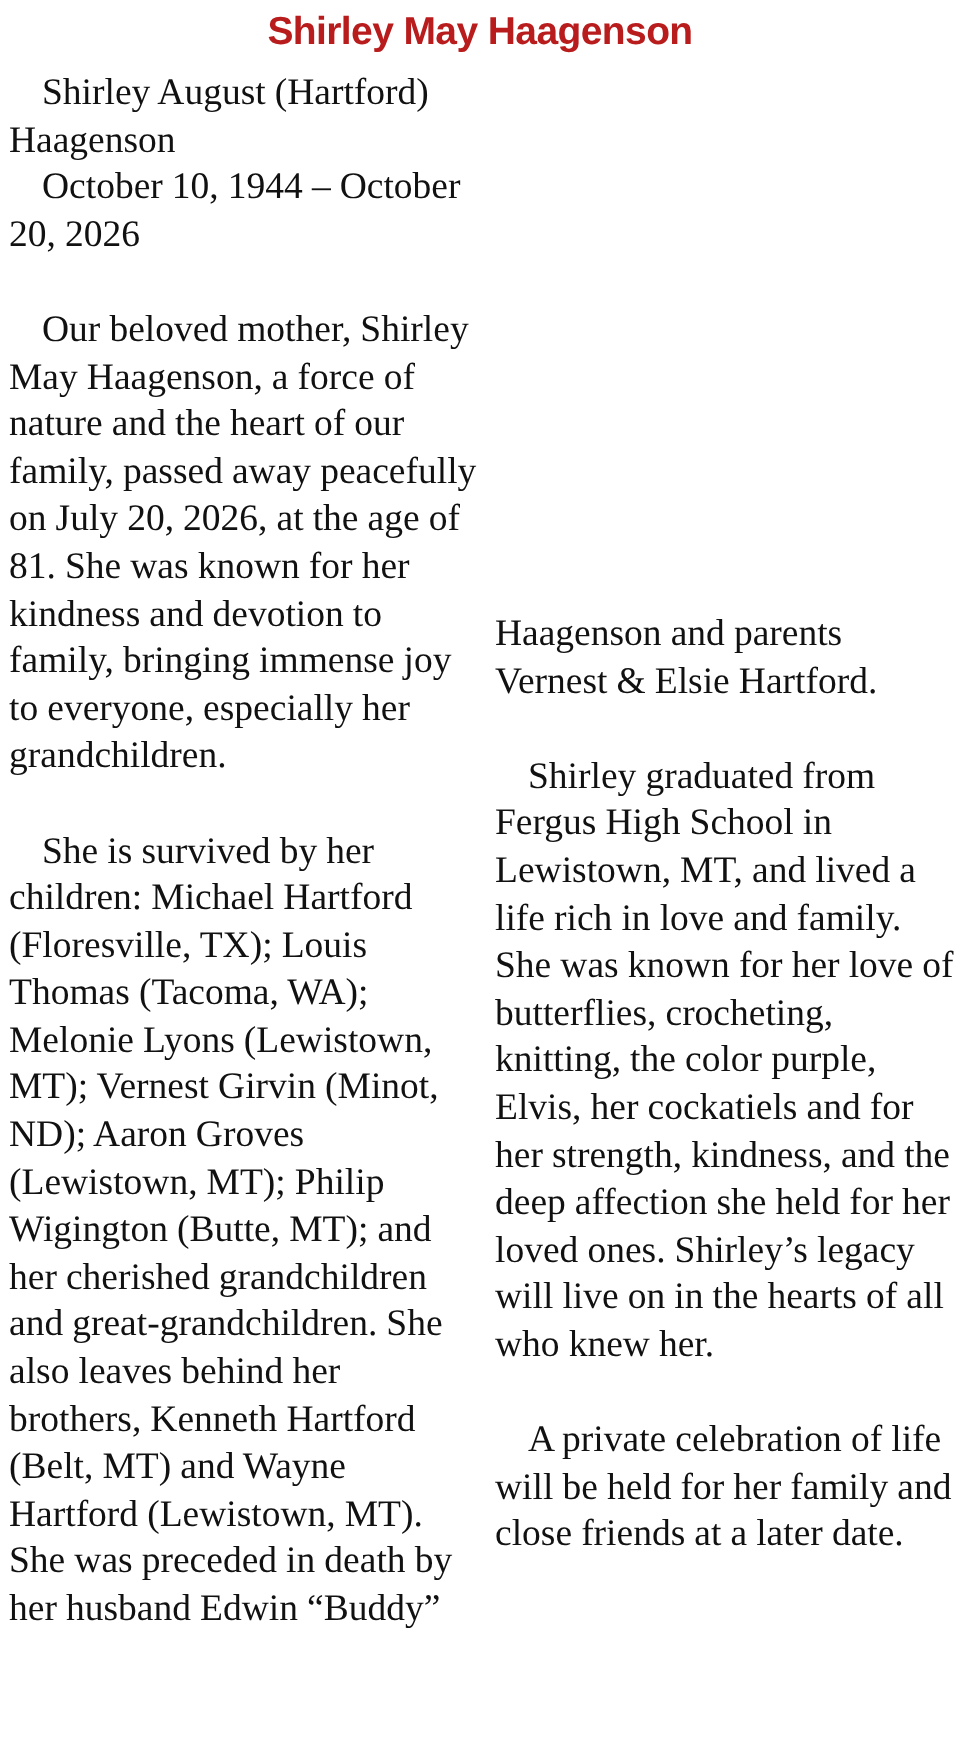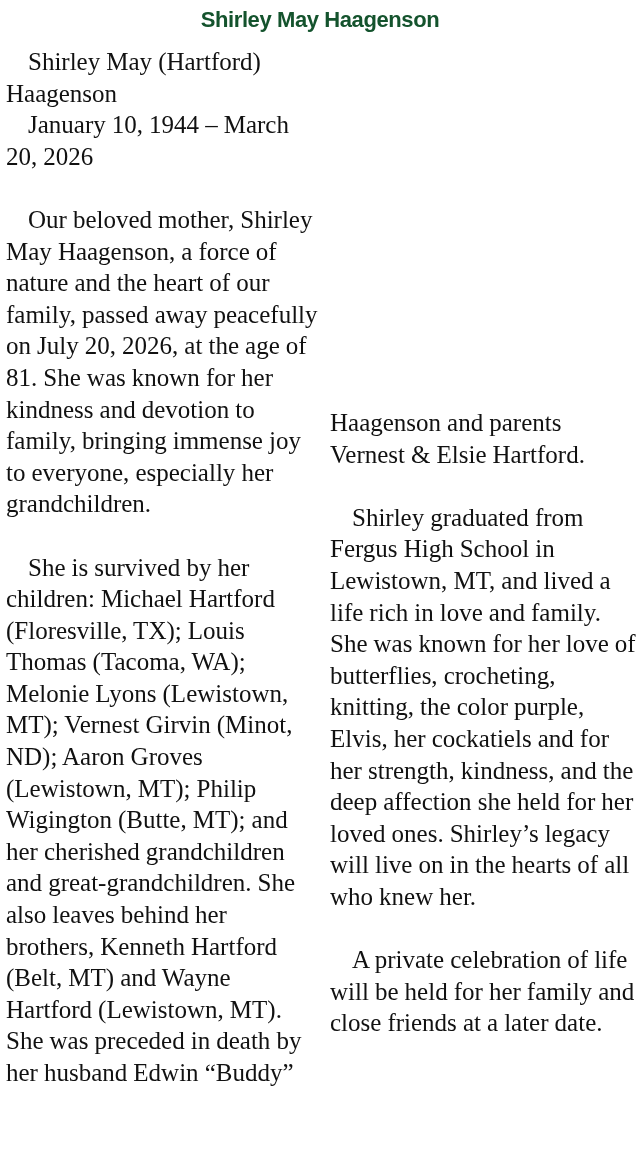--- a/index.html
+++ b/index.html
@@ -13,25 +13,25 @@
     overflow: hidden;
     font-family: "Liberation Serif", "DejaVu Serif", serif;
     color: #111111;
     position: relative;
   }
 
   
   .headline {
     font-family: "Liberation Sans", "DejaVu Sans", sans-serif;
     font-weight: bold;
-    font-size: 22px;
+    font-size: 26px;
     line-height: 34px;
     letter-spacing: -0.4px;
     text-align: center;
-    color: #14532d;
+    color: #b91c1c;
     padding-top: 3px;
     white-space: nowrap;
   }
 
   
   .columns {
     position: absolute;
     top: 46px;
     left: 0;
     width: 640px;
@@ -57,22 +57,22 @@
   .spacer { height: 31.6px; }
 </style>
 </head>
 <body>
 
 <div class="headline">Shirley May Haagenson</div>
 
 <div class="columns">
 
   <div class="col col-left">
-    <p class="para">Shirley May (Hartford) Haagenson</p>
-    <p class="para">January 10, 1944 – March 20, 2026</p>
+    <p class="para">Shirley August (Hartford) Haagenson</p>
+    <p class="para">October 10, 1944 – October 20, 2026</p>
     <div class="spacer"></div>
     <p class="para">Our beloved mother, Shirley May Haagenson, a force of nature and the heart of our family, passed away peacefully on July 20, 2026, at the age of 81. She was known for her kindness and devotion to family, bringing immense joy to everyone, especially her grandchildren.</p>
     <div class="spacer"></div>
     <p class="para">She is survived by her children: Michael Hartford (Floresville, TX); Louis Thomas (Tacoma, WA); Melonie Lyons (Lewistown, MT); Vernest Girvin (Minot, ND); Aaron Groves (Lewistown, MT); Philip Wigington (Butte, MT); and her cherished grandchildren and great-grandchildren. She also leaves behind her brothers, Kenneth Hartford (Belt, MT) and Wayne Hartford (Lewistown, MT). She was preceded in death by her husband Edwin “Buddy”</p>
   </div>
 
   <div class="col col-right">
 
     <div style="height:361px"></div>
 

